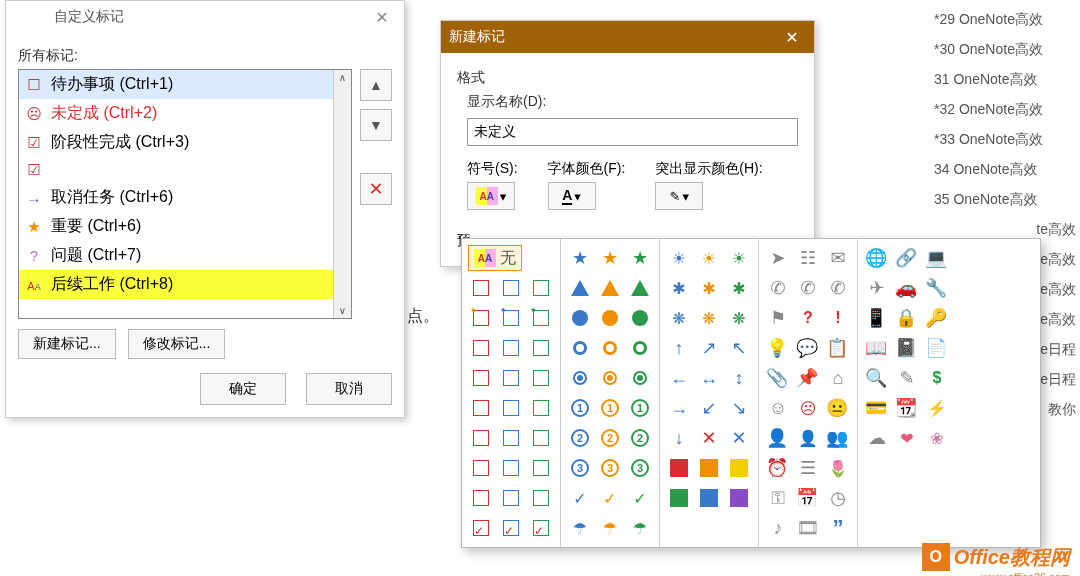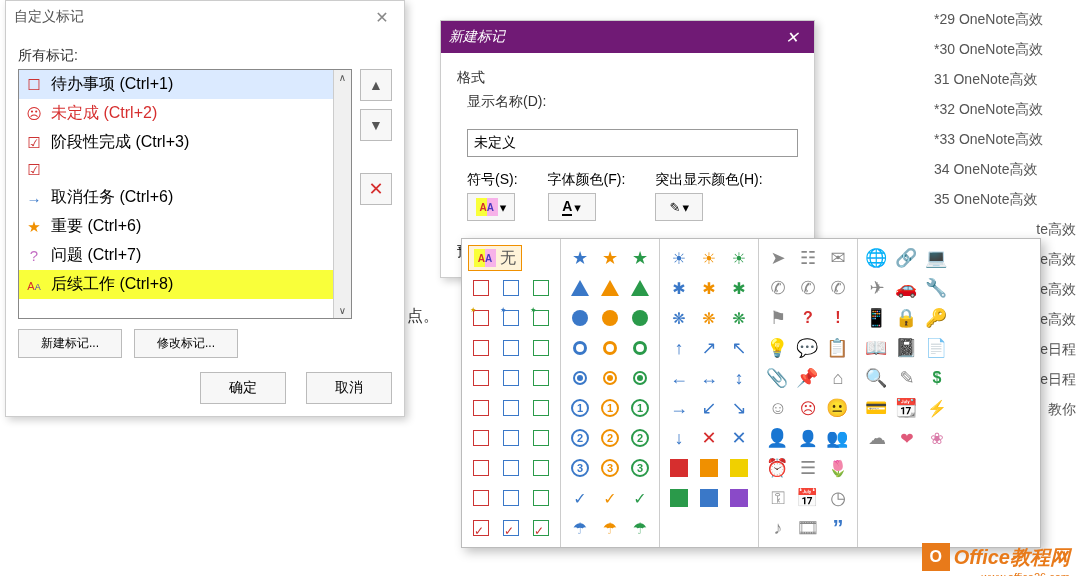--- a/index.html
+++ b/index.html
@@ -5,49 +5,49 @@
 *{box-sizing:border-box;margin:0;padding:0;font-family:"Microsoft YaHei","Segoe UI",sans-serif;}
 body{background:#fff;width:1080px;height:576px;position:relative;overflow:hidden;font-size:14px;}
 
 
 .sidebar{position:absolute;right:0;top:0;width:150px;padding:5px 0;}
 .sidebar .row{color:#555;padding:6px 4px;font-size:14px;white-space:nowrap;}
 
 
 .dialog{position:absolute;background:#fff;border:1px solid #ccc;box-shadow:3px 3px 8px rgba(0,0,0,.2);}
 .titlebar{display:flex;justify-content:space-between;align-items:center;height:32px;padding:0 8px;}
-.titlebar.lite{background:#fff;color:#555;}
-.titlebar.blue{background:#701a75;color:#fff;font-style:italic;}
+.titlebar.lite{background:#fff;color:#555;margin-left:40px;}
+.titlebar.blue{background:#a16207;color:#fff;}
 .titlebar .x{width:28px;text-align:center;font-size:16px;color:#888;}
 .titlebar.blue .x{color:#fff;}
 
 
 .dlg-custom{left:5px;top:0;width:400px;}
 .dlg-custom .body{padding:8px 12px 12px;}
 .lbl{margin:6px 0 4px;color:#333;}
 .listwrap{display:flex;gap:8px;}
 .list{flex:1;border:1px solid #888;height:250px;overflow:hidden;background:#fff;position:relative;}
 .scroll{position:absolute;right:0;top:0;width:18px;height:100%;border-left:1px solid #ccc;background:#f0f0f0;display:flex;flex-direction:column;justify-content:space-between;align-items:center;padding:2px 0;font-size:10px;color:#555;}
 .item{display:flex;align-items:center;gap:8px;padding:4px 6px;font-size:16px;}
 .item.sel{background:#dbeaff;}
 .item .ico{width:18px;text-align:center;font-size:15px;}
 .item.red{color:#d62e2e;}
 .item.hl{background:#f9ff3a;}
 .btncol{display:flex;flex-direction:column;gap:8px;}
 .sqbtn{width:32px;height:32px;border:1px solid #bbb;background:#f7f7f7;display:flex;align-items:center;justify-content:center;font-size:14px;color:#555;}
 .sqbtn.red{color:#d62e2e;font-size:18px;}
 .btnrow{display:flex;gap:12px;margin-top:10px;}
-.btn{border:1px solid #bbb;background:#f7f7f7;padding:5px 22px;font-size:12px;}
+.btn{border:1px solid #bbb;background:#f7f7f7;padding:5px 14px;font-size:14px;}
 .btnrow2{display:flex;gap:20px;justify-content:flex-end;margin-top:14px;}
 .btn2{border:1px solid #bbb;background:#f7f7f7;padding:6px 28px;font-size:14px;}
 
 
 .dlg-new{left:440px;top:20px;width:375px;}
 .dlg-new .inner{padding:10px 16px 16px;}
-.input{width:100%;border:1px solid #999;padding:5px 6px;font-size:14px;margin-top:14px;}
+.input{width:100%;border:1px solid #999;padding:5px 6px;font-size:14px;margin-top:3px;}
 .formatrow{display:flex;gap:30px;margin-top:14px;}
 .formatrow>div{display:flex;flex-direction:column;gap:4px;font-size:14px;}
 .pick{width:48px;height:28px;border:1px solid #bbb;background:#f7f7f7;display:flex;align-items:center;justify-content:center;gap:2px;font-size:13px;}
 .aabox{width:22px;height:18px;background:linear-gradient(90deg,#f9ff3a 50%,#f7b2e9 50%);display:flex;align-items:center;justify-content:center;}
 .aabox span{font-size:10px;font-weight:bold;}
 .aabox .r{color:#d62e2e;}
 .aabox .b{color:#4a3abf;}
 .aunder{font-weight:bold;border-bottom:2px solid #000;font-size:14px;}
 
 

